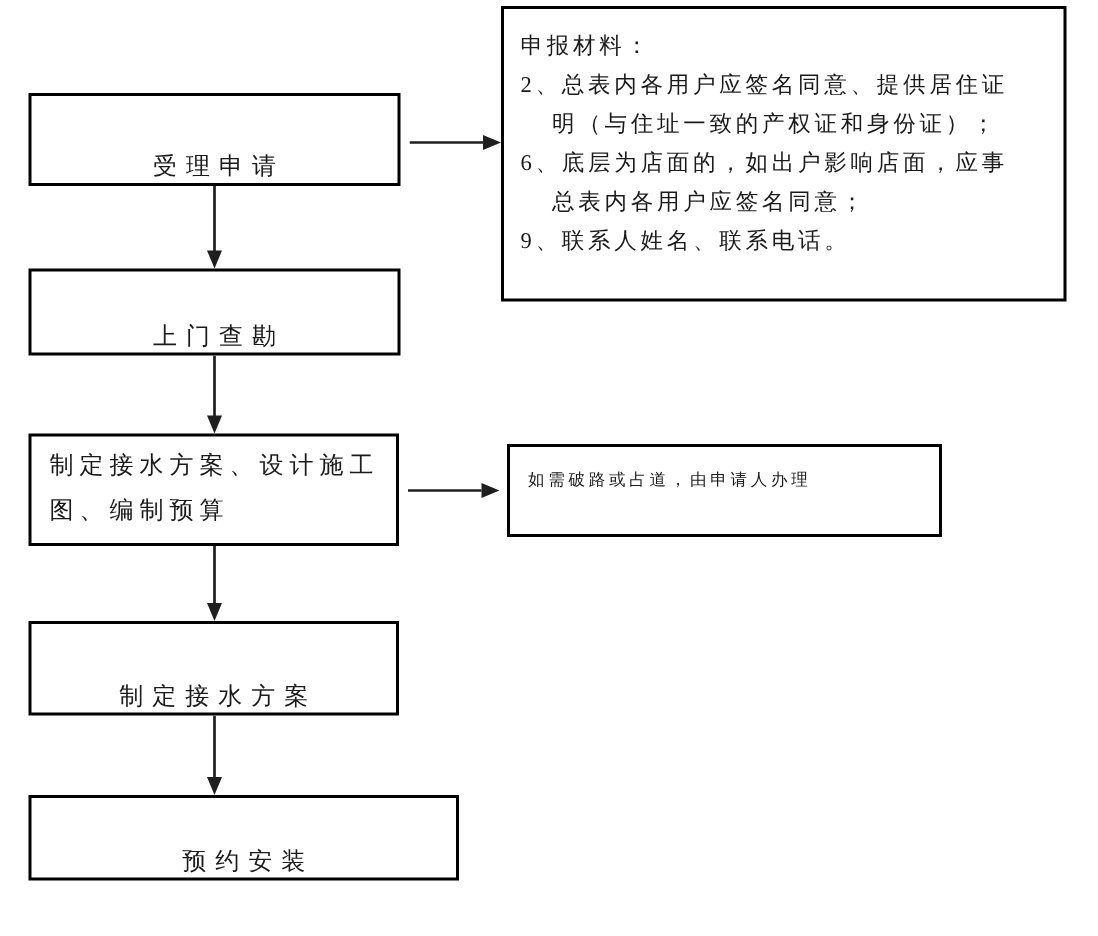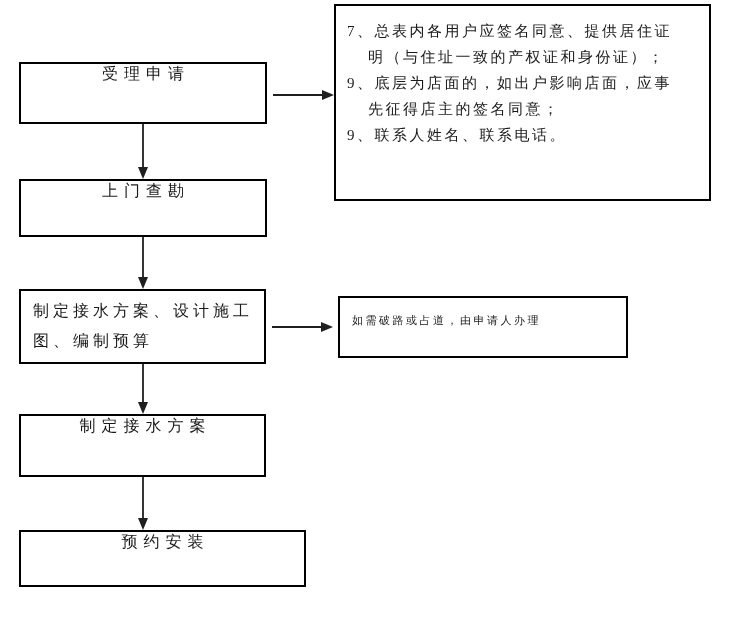--- a/index.html
+++ b/index.html
@@ -21,21 +21,21 @@
     background: var(--bg);
     overflow: hidden;
   }
   .box {
     position: absolute;
     border: 2px solid var(--border);
     background: var(--bg);
   }
   .step-center {
     display: flex;
-    align-items: flex-start;
+    align-items: flex-end;
     justify-content: center;
     font-size: 16px;
     letter-spacing: 6px;
     text-indent: 6px; 
   }
   .step-multi {
     font-size: 16px;
     letter-spacing: 4px;
     line-height: 30px;
     padding: 5px 10px 0 12px;
@@ -77,24 +77,25 @@
 
   <div class="box step-center" style="left:19px; top:414px; width:247px; height:63px;">
     <span>制定接水方案</span>
   </div>
 
   <div class="box step-center" style="left:19px; top:530px; width:287px; height:57px;">
     <span>预约安装</span>
   </div>
 
   <div class="box note-materials" style="left:334px; top:4px; width:377px; height:197px;">
-    <div class="line">7、总表内各用户应签名同意、提供居住证</div>
+    <div class="line">申报材料：</div>
+    <div class="line">2、总表内各用户应签名同意、提供居住证</div>
     <div class="line cont">明（与住址一致的产权证和身份证）；</div>
-    <div class="line">9、底层为店面的，如出户影响店面，应事</div>
-    <div class="line cont">先征得店主的签名同意；</div>
+    <div class="line">6、底层为店面的，如出户影响店面，应事</div>
+    <div class="line cont">总表内各用户应签名同意；</div>
     <div class="line">9、联系人姓名、联系电话。</div>
   </div>
 
   <div class="box note-road" style="left:338px; top:296px; width:290px; height:62px;">
     <div class="line">如需破路或占道，由申请人办理</div>
   </div>
 
   <svg class="arrow" style="left:135px; top:124px;" width="16" height="55">
     <line x1="8" y1="0" x2="8" y2="44"></line>
     <polygon points="8,55 3,43 13,43"></polygon>

